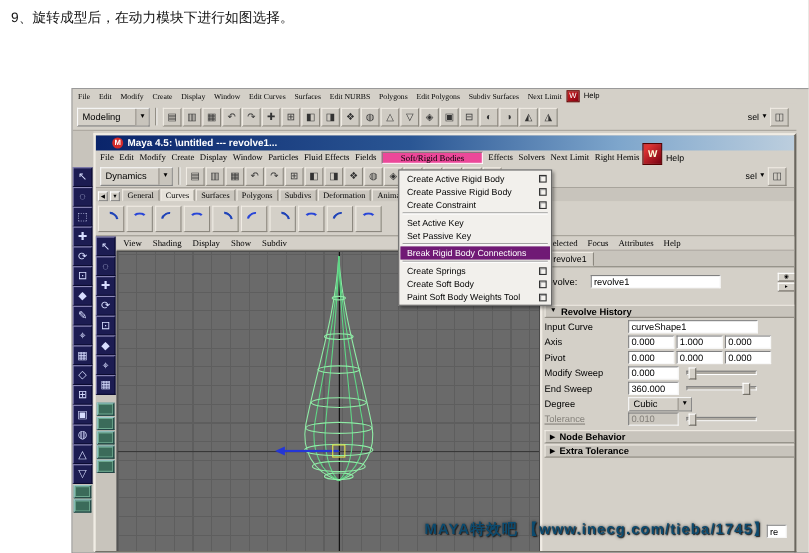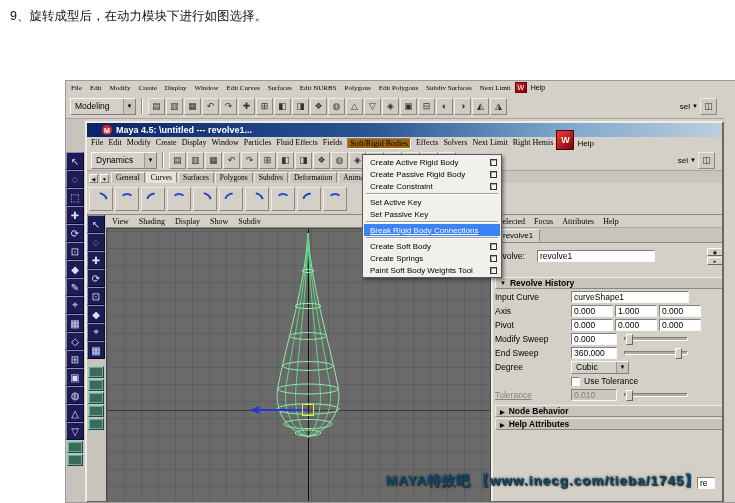--- a/index.html
+++ b/index.html
@@ -25,21 +25,21 @@
   .vlist{display:flex;flex-direction:column;}
   .tbi{width:18px;height:18px;background:#1c1c52;border:1px solid;border-color:#8c88b8 #0a0a30 #0a0a30 #8c88b8;color:#d8deff;font-size:10px;display:flex;align-items:center;justify-content:center;flex:none;}
   .bgcol{left:0;top:38px;width:19px;height:384px;background:#c8c4bc;padding-top:33px;}
   .vbtn{width:16px;height:12px;background:#3b6b5a;border:1px solid;border-color:#9cc #244 #244 #9cc;box-shadow:inset 0 0 0 1px #6ea98f;margin:1px;}
   
   .iwin{left:19px;top:40px;width:639px;height:382px;background:#d4d0c8;border:2px solid;border-color:#f0ece4 #6a665e #6a665e #f0ece4;overflow:hidden;}
   .titlebar{left:0;top:0;width:635px;height:14px;background:linear-gradient(90deg,#0a246a 0%,#2a5694 45%,#7ea6cc 75%,#bccede 100%);display:flex;align-items:center;gap:4px;padding:0 15px;color:#fff;font-size:9px;font-weight:bold;white-space:nowrap;}
   .mico{width:10px;height:10px;border-radius:50%;background:#d42a2a;color:#fff;font-size:7px;font-weight:bold;display:flex;align-items:center;justify-content:center;flex:none;}
   .innermenu{left:0;top:14px;width:635px;height:13px;background:#d4d0c8;font-size:8px;padding-left:4px;}
   .innermenu .mlist{gap:5px;}
-  .innermenu .active{border:1px solid;border-color:#808080 #fff #fff #808080;background:#a16207;padding:0 2px;}
+  .innermenu .active{border:1px solid;border-color:#808080 #fff #fff #808080;background:#ec4899;padding:0 16px;}
   .rhicon2{width:18px;height:20px;background:linear-gradient(135deg,#d33 20%,#701);border:1px solid #500;color:#ffd;font-size:9px;font-weight:bold;display:flex;align-items:center;justify-content:center;margin:-8px 3px 0 3px;position:relative;z-index:6;}
   .itoolbar{left:0;top:27px;width:635px;height:21px;background:#d4d0c8;border-bottom:1px solid #a8a49c;display:flex;align-items:center;padding:0 4px;gap:2px;}
   .tabsrow{left:0;top:48px;width:635px;height:12px;background:#c8c4bc;display:flex;align-items:flex-end;padding-left:2px;gap:1px;}
   .stab{font-size:7.5px;padding:0 4px;height:11px;display:flex;align-items:center;background:#cac6be;border:1px solid;border-color:#f0ece4 #8c887f transparent #f0ece4;white-space:nowrap;}
   .stab.active{background:#e6e2da;}
   .tinybtn{width:9px;height:9px;background:#d4d0c8;border:1px solid;border-color:#fff #808080 #808080 #fff;font-size:5px;display:flex;align-items:center;justify-content:center;margin-right:1px;}
   .shelf{left:0;top:60px;width:635px;height:32px;background:#d4d0c8;border-bottom:1px solid #8c887f;display:flex;align-items:center;padding-left:2px;gap:2px;}
   .scur{width:24px;height:24px;border:1px solid;border-color:#f0ece4 #8c887f #8c887f #f0ece4;background:#d4d0c8;display:flex;align-items:center;justify-content:center;flex:none;}
   .scur i{display:block;width:14px;height:12px;border:2px solid transparent;border-top-color:#2946d8;border-radius:50%;}
   .scur:nth-child(odd) i{transform:rotate(40deg);border-top-color:#2044b8;}
@@ -72,21 +72,21 @@
   .sect{height:12px;margin:1px 2px;background:#c8c4bc;border:1px solid;border-color:#f0ece4 #8c887f #8c887f #f0ece4;display:flex;align-items:center;font-size:8.5px;font-weight:bold;gap:4px;padding-left:4px;}
   .sect .ar{font-size:6px;}
   .cb{width:9px;height:9px;background:#fff;border:1px solid;border-color:#808080 #f8f8f8 #f8f8f8 #808080;margin-right:4px;flex:none;}
   .dis .albl{color:#84807a;text-decoration:underline;}
   .dis .fld{background:#ccc8c0;color:#84807a;}
   .stk{display:flex;flex-direction:column;gap:1px;margin-left:auto;margin-right:3px;}
   .stk b{width:16px;height:8px;background:#d4d0c8;border:1px solid;border-color:#fff #6a665e #6a665e #fff;font-size:5px;display:flex;align-items:center;justify-content:center;font-weight:normal;}
   
   .cmenu{position:absolute;left:275px;top:31px;width:140px;background:#f2f0ec;border:1px solid #5a5a5a;box-shadow:2px 2px 3px rgba(0,0,0,.4);z-index:50;padding:1px;font-size:8px;}
   .cm-item{display:flex;align-items:center;height:12px;padding:0 3px 0 6px;white-space:nowrap;}
-  .cm-item.hl{background:#3b82f6;color:#fff;text-decoration:underline;}
+  .cm-item.hl{background:#701a75;color:#fff;}
   .cm-label{flex:1;}
   .cm-opt{width:7px;height:7px;border:1px solid #333;background:#f6f4f0;box-shadow:inset 1px 1px 0 #aaa;margin-left:6px;flex:none;}
   .cm-sep{height:2px;border-top:1px solid #9a9a9a;border-bottom:1px solid #fff;margin:1px 2px;}
   .watermark{position:absolute;left:320px;top:391px;font-size:13.5px;font-weight:bold;color:#0c4a6e;letter-spacing:1px;text-shadow:1px 1px 1px #222,0 0 3px #333;z-index:60;white-space:nowrap;}
 </style>
 </head>
 <body>
 
 <div class="heading">9、旋转成型后，在动力模块下进行如图选择。</div>
 
@@ -391,40 +391,35 @@
             <i style="left:80%"></i>
           </span>
       </div>
       <div class="arow">
         <span class="albl">Degree</span>
         <div class="dropdown" style="width:58px;height:13px">
           <span>Cubic</span>
           <span class="dar">▼</span>
         </div>
       </div>
-      <div class="arow">
-        <span class="albl"></span>
-        <span class="cb"></span>
-        <span style="font-size:8.5px">Use Tolerance</span>
-      </div>
       <div class="arow dis">
         <span class="albl">Tolerance</span>
         <div class="fld w46">0.010</div>
         <span class="sld">
             <i style="left:1%"></i>
           </span>
       </div>
 
       <div class="sect" style="margin-top:3px">
         <span class="ar">▶</span>
         <span>Node Behavior</span>
       </div>
       <div class="sect">
         <span class="ar">▶</span>
-        <span>Help Attributes</span>
+        <span>Extra Tolerance</span>
       </div>
 
       <div class="fld" style="position:absolute;left:204px;top:262px;width:18px">re</div>
     </div>
 
     <div class="cmenu" id="context-menu-items">
         <div class="cm-item">
           <span class="cm-label">Create Active Rigid Body</span>
           <span class="cm-opt"></span>
         </div>
@@ -442,25 +437,25 @@
         </div>
         <div class="cm-item">
           <span class="cm-label">Set Passive Key</span>
         </div>
         <div class="cm-sep"></div>
         <div class="cm-item hl">
           <span class="cm-label">Break Rigid Body Connections</span>
         </div>
         <div class="cm-sep"></div>
         <div class="cm-item">
+          <span class="cm-label">Create Springs</span>
+          <span class="cm-opt"></span>
+        </div>
+        <div class="cm-item">
           <span class="cm-label">Create Soft Body</span>
-          <span class="cm-opt"></span>
-        </div>
-        <div class="cm-item">
-          <span class="cm-label">Create Springs</span>
           <span class="cm-opt"></span>
         </div>
         <div class="cm-item">
           <span class="cm-label">Paint Soft Body Weights Tool</span>
           <span class="cm-opt"></span>
         </div>
       </div>
 
   </div>
 

